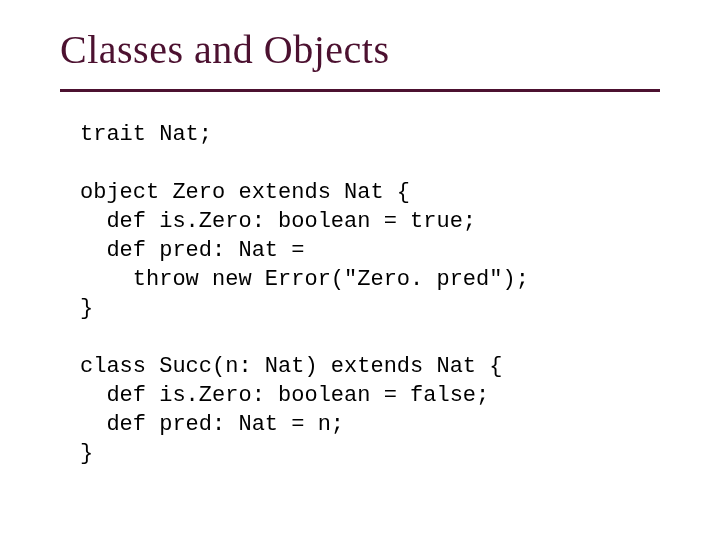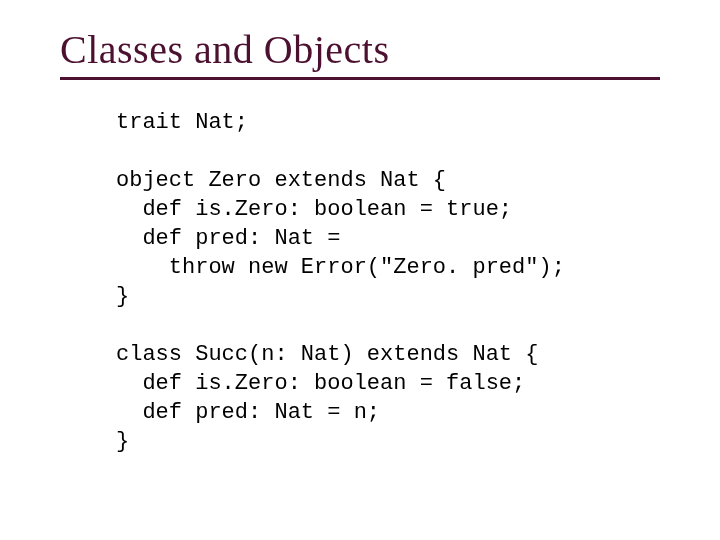--- a/index.html
+++ b/index.html
@@ -15,36 +15,36 @@
     box-sizing: border-box;
     width: 720px;
     height: 540px;
     padding: 26px 60px 30px 60px;
     position: relative;
   }
   .title {
     font-size: 40px;
     color: #4c1130;
     font-weight: 400;
-    margin: 0 0 4px 0;
+    margin: 0 0 16px 0;
     letter-spacing: 0.5px;
   }
   .rule {
     height: 3px;
     background: #4c1130;
     margin: 0 0 28px 0;
     width: 100%;
   }
   .code {
     font-family: "Courier New", Courier, monospace;
     font-size: 22px;
     line-height: 1.32;
     color: #000000;
     white-space: pre;
-    margin-left: 56px;
+    margin-left: 20px;
   }
 </style>
 </head>
 <body>
 
 <div class="slide">
   <h1 class="title">Classes and Objects</h1>
   <div class="rule"></div>
   <div class="code"><span>trait Nat;</span>
 <span></span>

